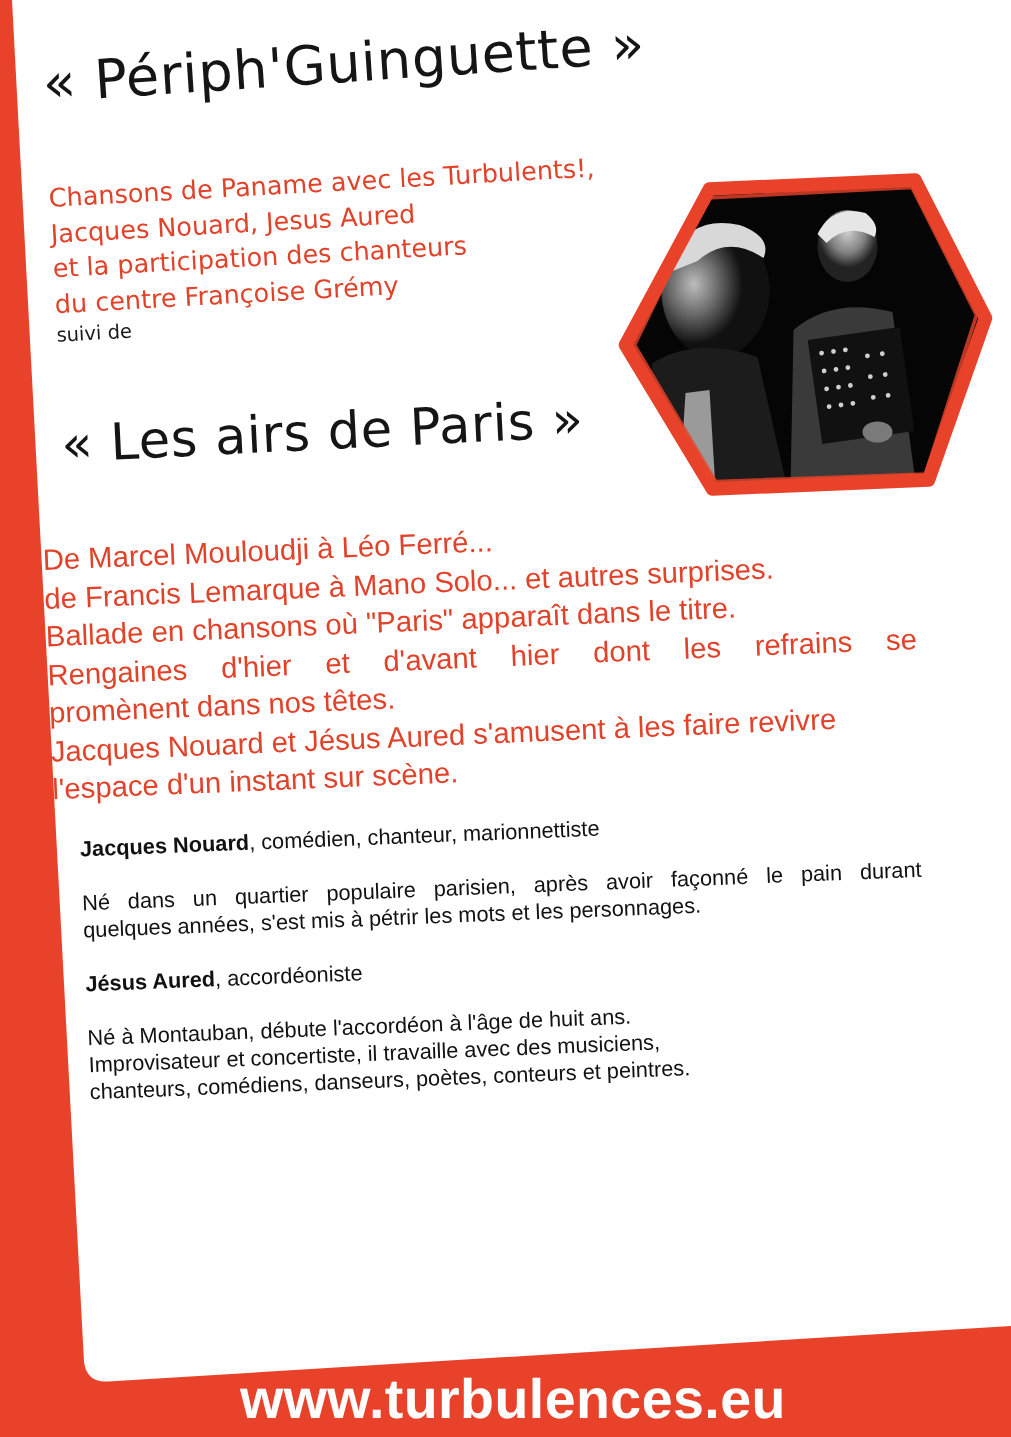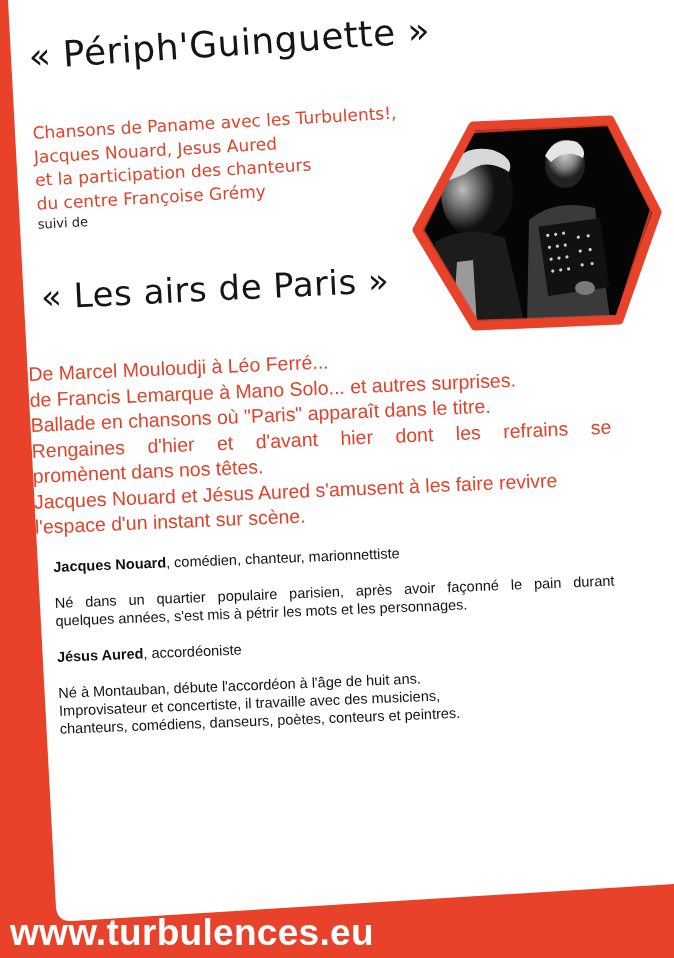--- a/index.html
+++ b/index.html
@@ -108,21 +108,21 @@
       left: 405px;
       top: 112px;
       width: 262px;
       height: 222px;
     }
     .footer-url {
       position: absolute;
       left: 0;
       width: 674px;
       top: 912px;
-      text-align: left;
+      text-align: center;
       color: #ffffff;
       font-family: "Liberation Sans", sans-serif;
       font-weight: bold;
       font-size: 37px;
       letter-spacing: 0.3px;
       padding-left: 10px;
       box-sizing: border-box;
     }
   </style>
 </head>

